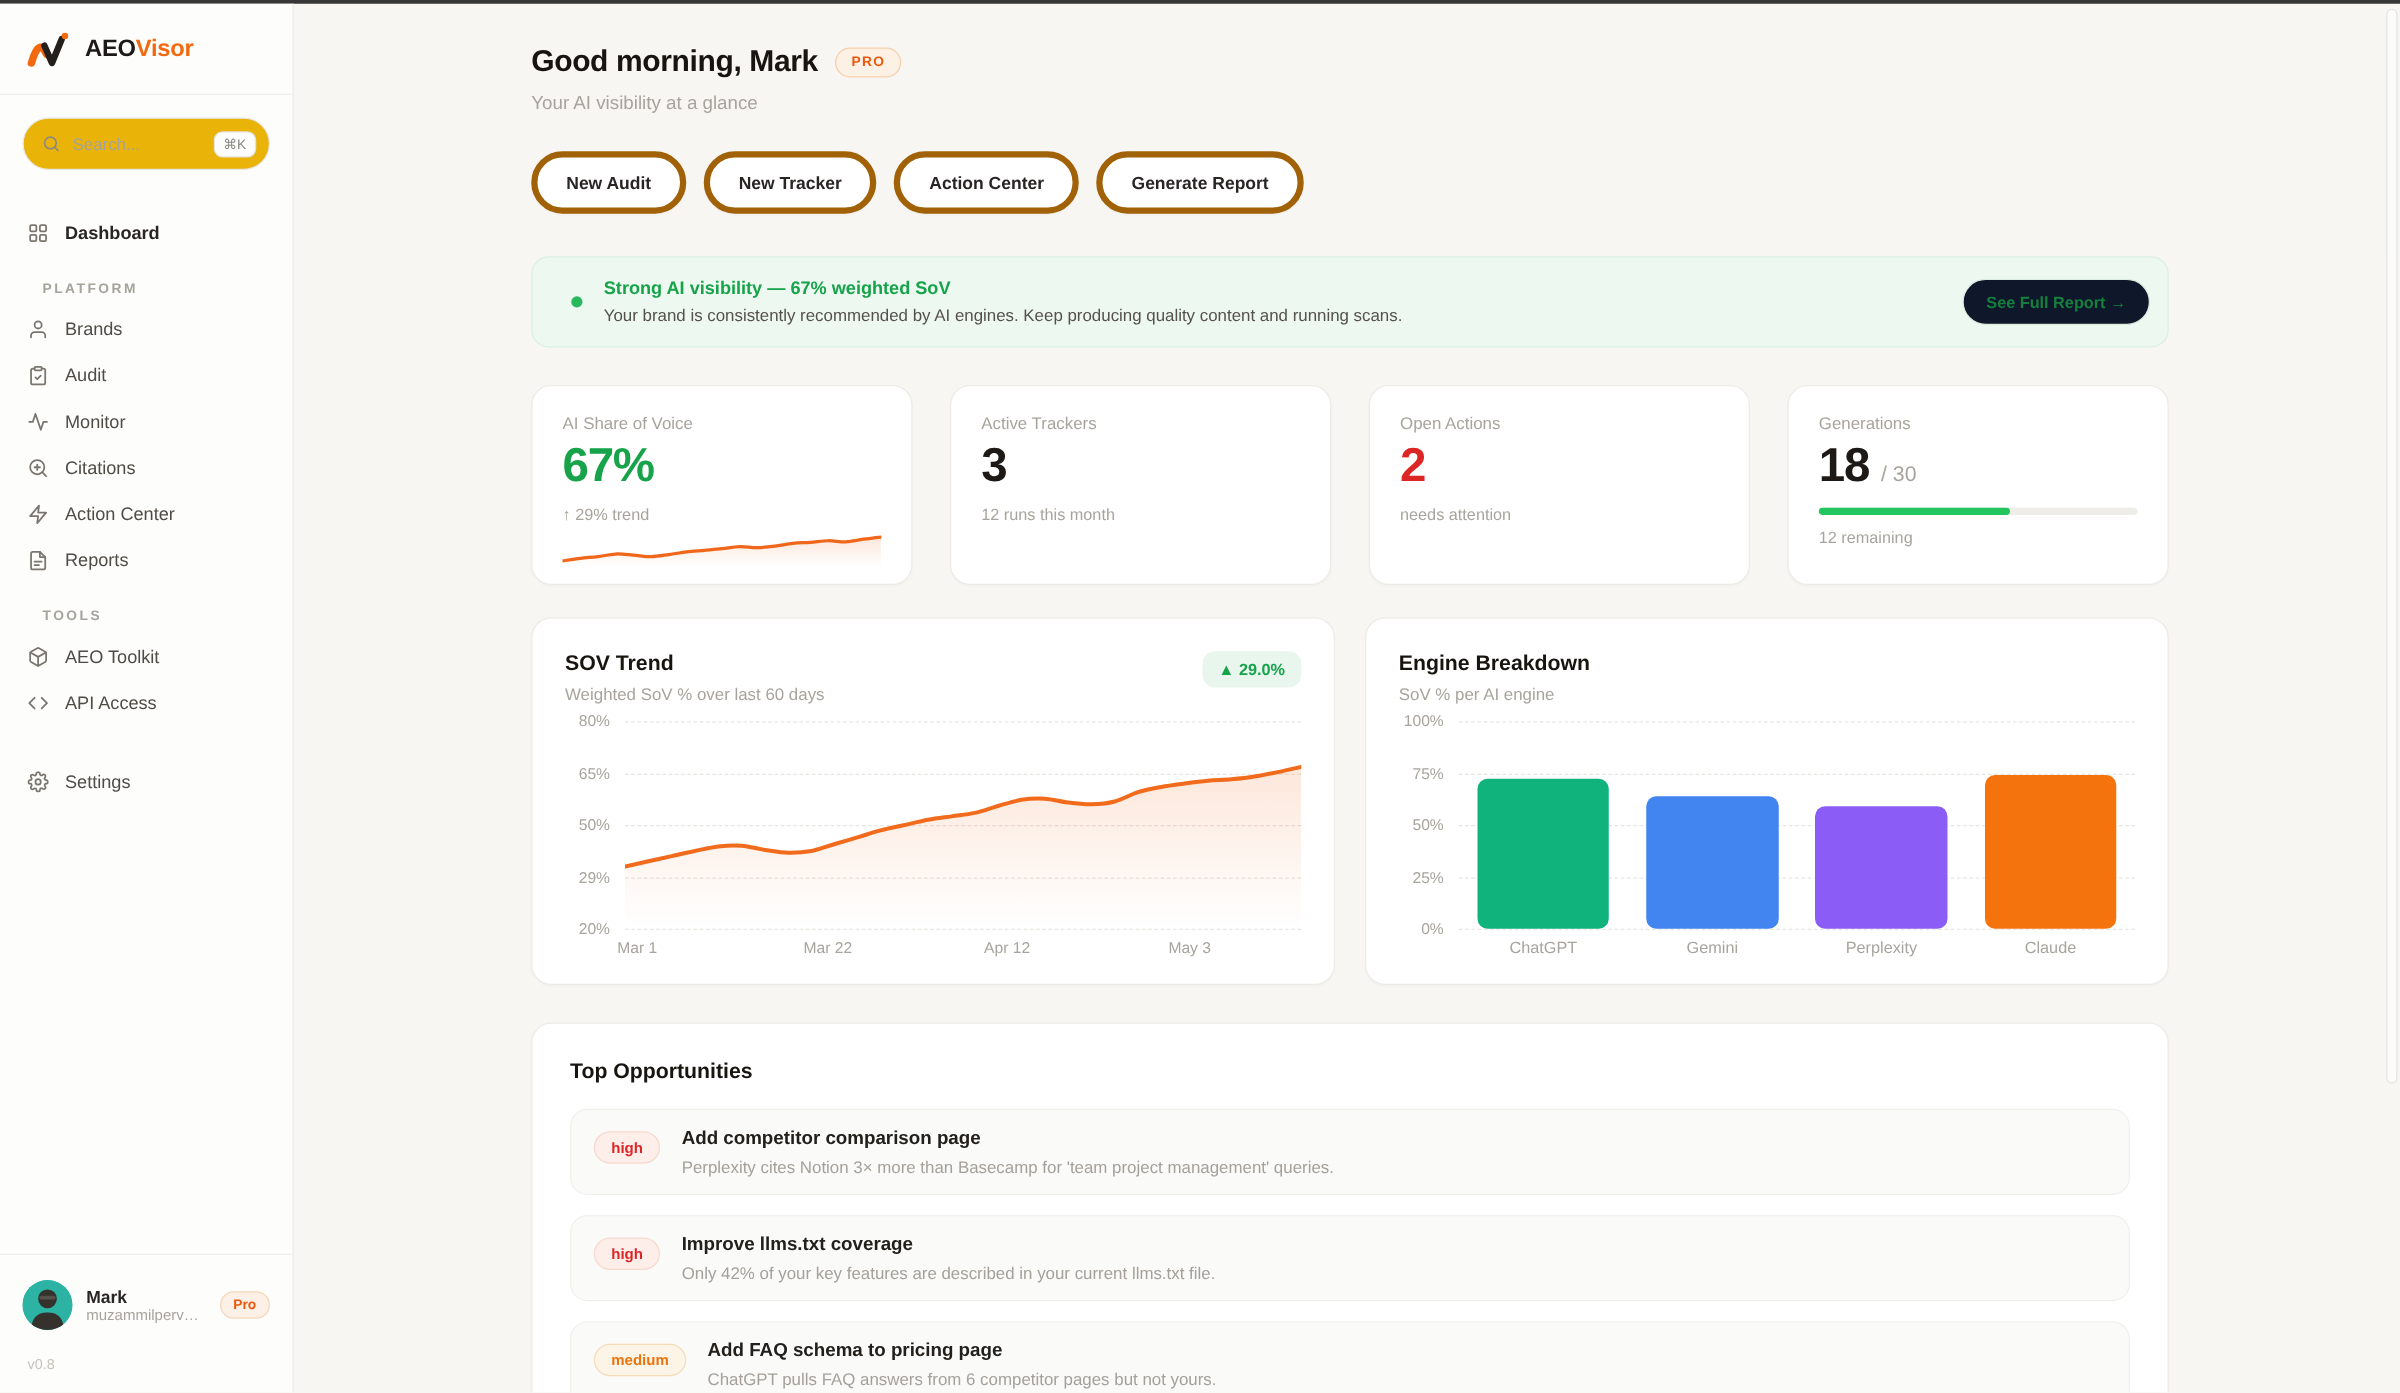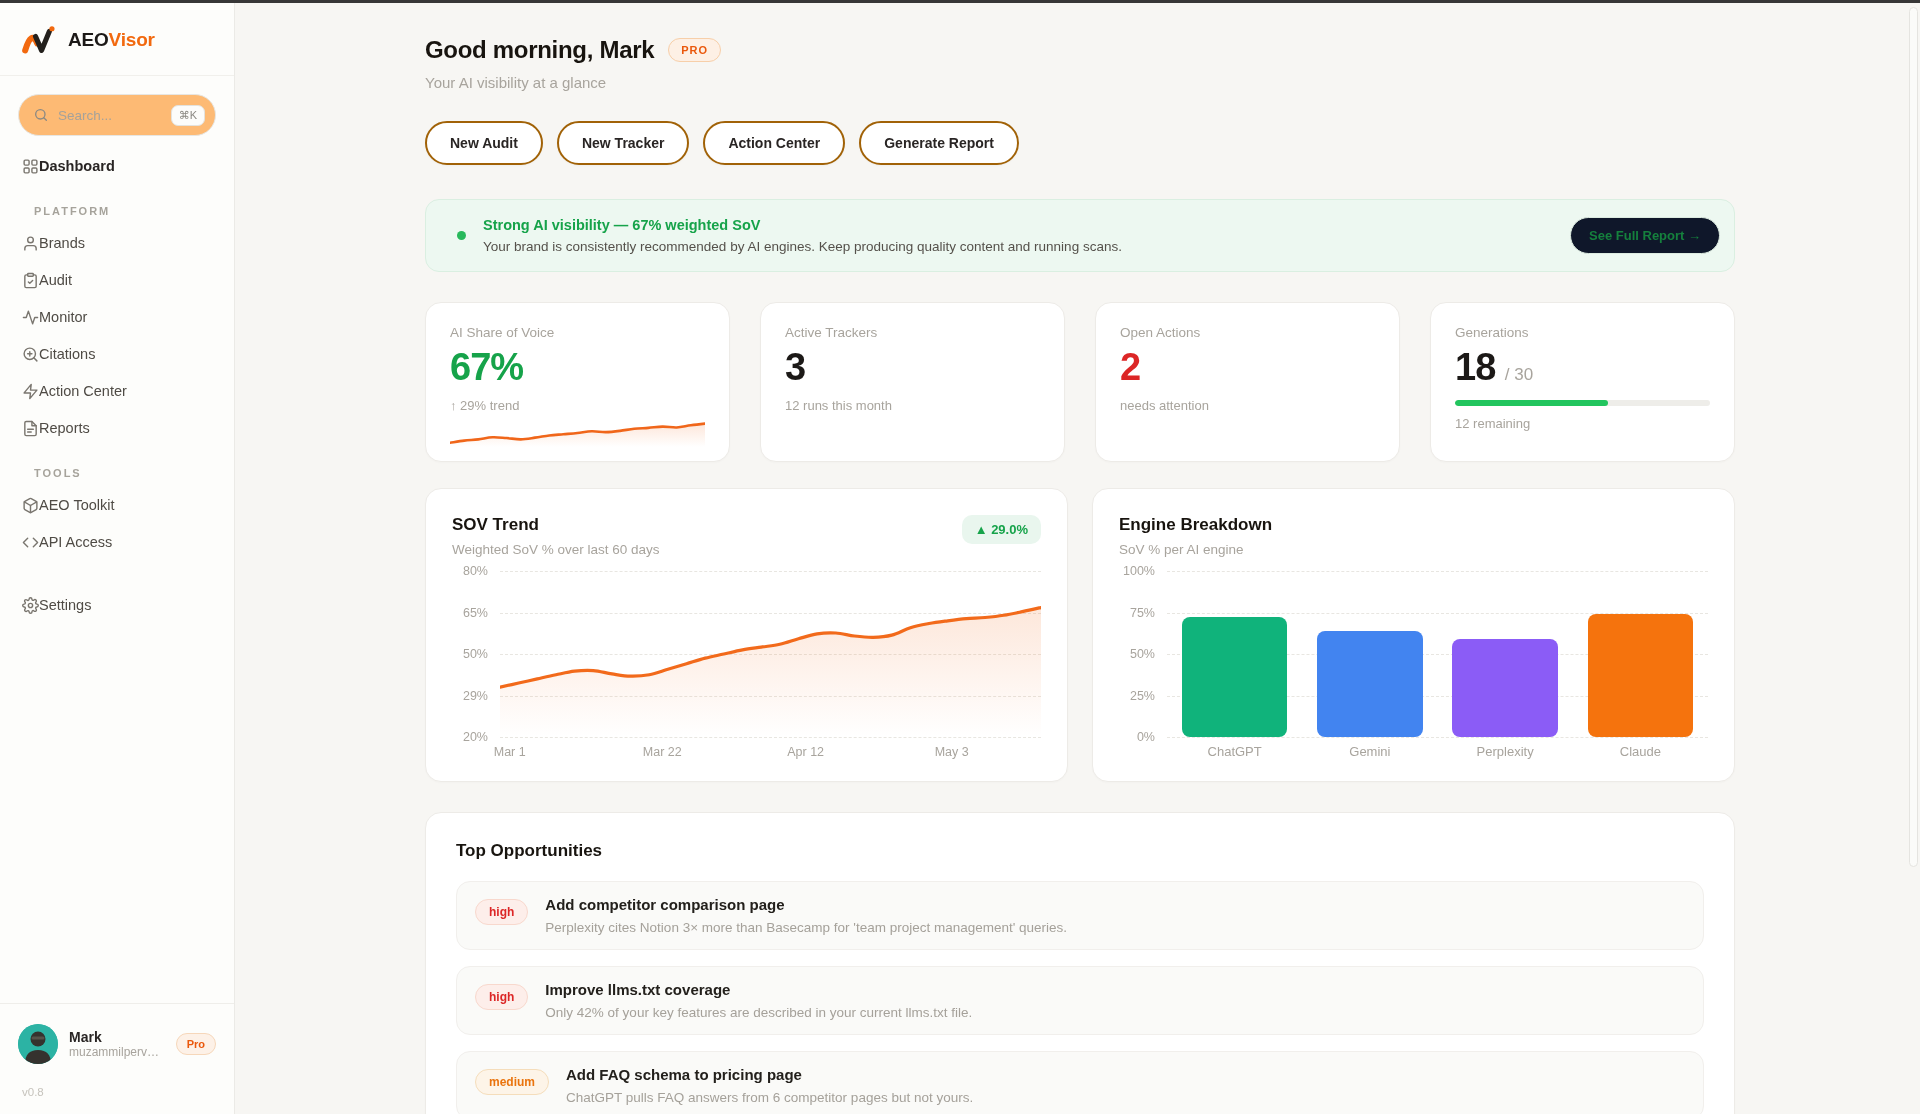--- a/index.html
+++ b/index.html
@@ -14,36 +14,36 @@
 
   
   .sidebar {
     width:235px; flex:none; background:#fdfdfb; border-right:1px solid #ebeae6;
     display:flex; flex-direction:column;
   }
   .logo-row { display:flex; align-items:center; gap:10px; padding:20px 20px 18px; border-bottom:1px solid #f1f0ec; }
   .logo-text { font-size:19px; font-weight:700; letter-spacing:-0.2px; }
   .logo-text .orange { color:#f2690f; }
   .search-pill {
-    margin:18px 18px 4px; height:42px; border:1px solid #e7e6e2; background:#fdba74;
+    margin:18px 18px 24px; height:42px; border:1px solid #e7e6e2; background:#eab308;
     border-radius:999px; display:flex; align-items:center; gap:9px; padding:0 10px 0 14px;
     cursor:text;
   }
   .search-pill input {
     border:none; outline:none; background:transparent; flex:1; min-width:0;
     font-family:inherit; font-size:13.5px; color:#57534e;
   }
   .search-pill input::placeholder { color:#a5a29b; }
   .kbd {
     font-size:11px; color:#8b8983; background:#fcfcfa; border:1px solid #e3e2dd;
     border-radius:7px; padding:3px 7px;
   }
   .nav { padding:8px 12px 0; }
   .nav-item {
-    display:flex; align-items:flex-start; padding:10px 10px; border-radius:10px;
+    display:flex; align-items:center; gap:13px; padding:10px 10px; border-radius:10px;
     font-size:14.5px; color:#4f4b45; cursor:pointer;
   }
   .nav-item.active { color:#292524; font-weight:600; }
   .nav-item .nicon { display:flex; color:#7a766f; }
   .section-label {
     padding:20px 22px 8px; font-size:11px; font-weight:700; letter-spacing:2px; color:#a6a39b;
   }
   .settings-wrap { margin-top:26px; }
   .side-spacer { flex:1; }
   .side-footer { border-top:1px solid #efeeea; padding:14px 14px 2px; }
@@ -65,21 +65,21 @@
   .h1-row { display:flex; align-items:center; gap:14px; }
   h1 { font-size:24px; font-weight:700; letter-spacing:-0.3px; color:#18140f; }
   .pro-badge {
     font-size:11px; font-weight:700; letter-spacing:1px; color:#ea580c;
     background:#fdf0e5; border:1px solid #f7cfa9; border-radius:999px; padding:5px 12px;
   }
   .subtitle { margin-top:10px; font-size:15px; color:#a8a49d; }
 
   .actions-row { display:flex; gap:14px; margin-top:30px; }
   .pill-btn {
-    background:#fff; border:2px solid #a16207; border-radius:999px; padding:12px 23px;
+    background:#fff; border:5px solid #a16207; border-radius:999px; padding:12px 23px;
     font-family:inherit; font-size:14px; font-weight:600; color:#292524; cursor:pointer;
     box-shadow:0 1px 2px rgba(0,0,0,.03);
   }
 
   .banner {
     margin-top:34px; background:#edf8f1; border:1px solid #daefe1; border-radius:14px;
     padding:17px 14px 17px 20px; display:flex; align-items:center; gap:6px;
   }
   .banner-dot { width:9px; height:9px; border-radius:50%; background:#28b95c; margin:0 11px; flex:none; }
   .banner-text { flex:1; }

